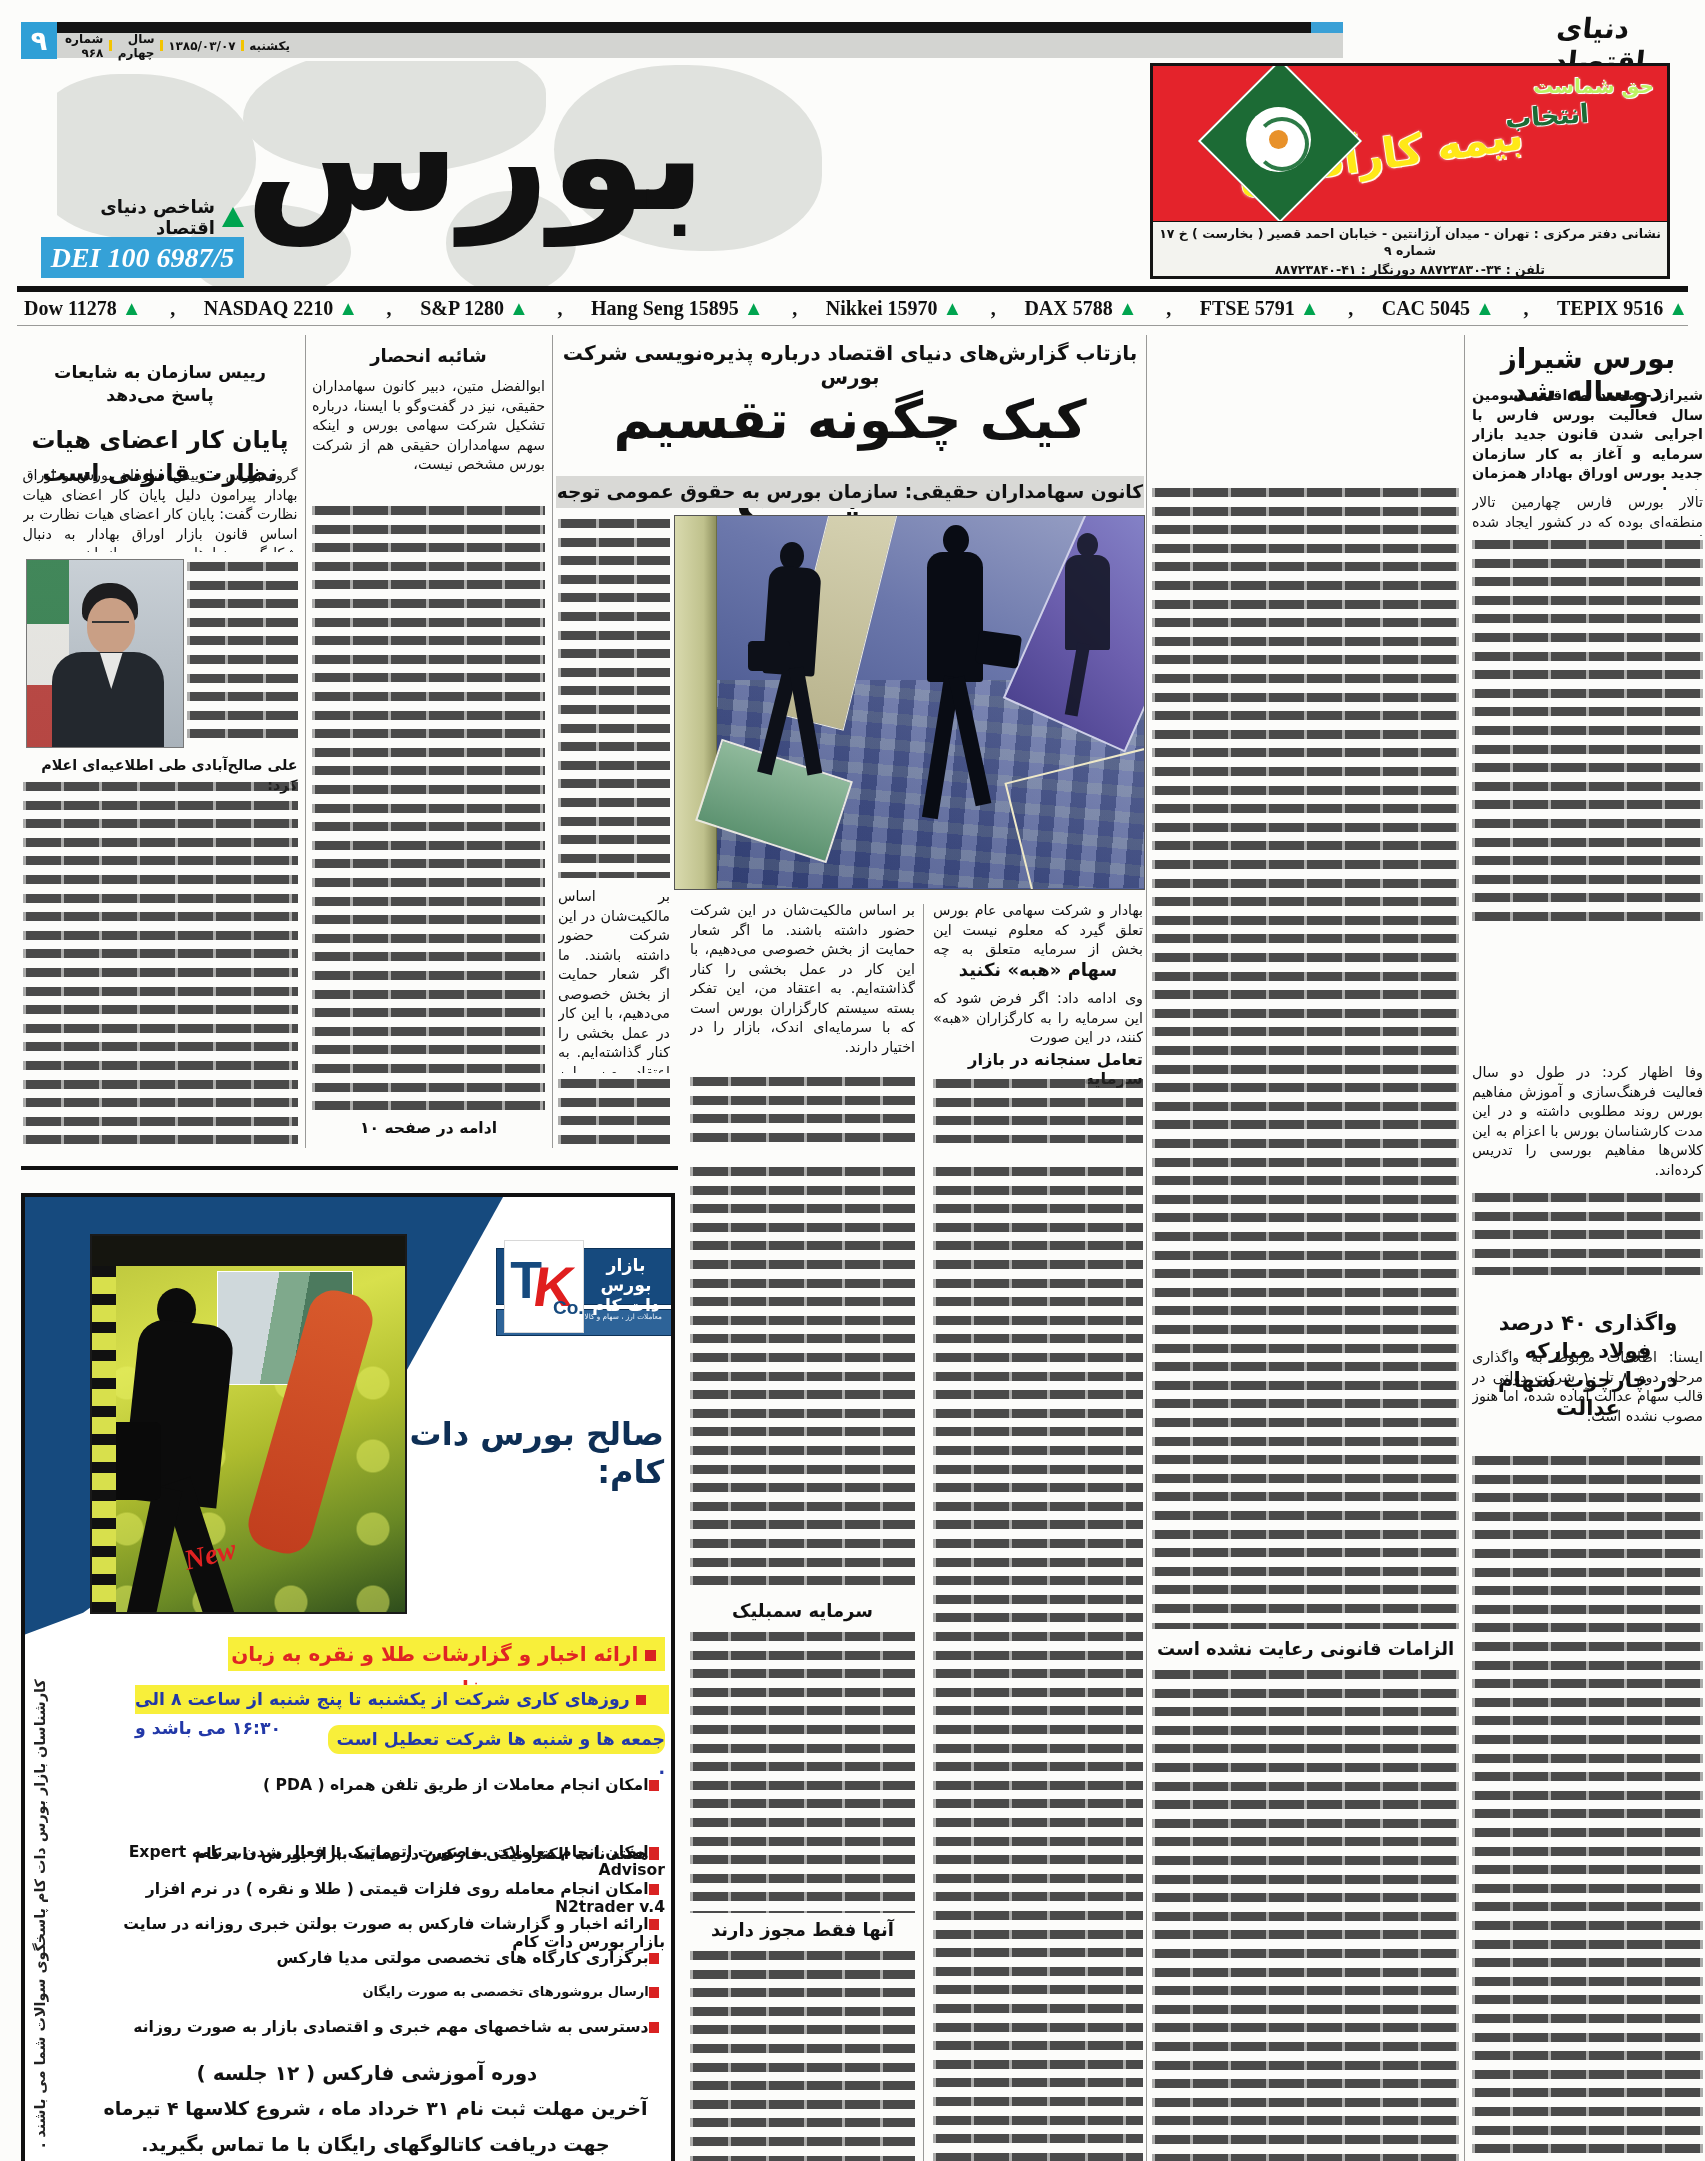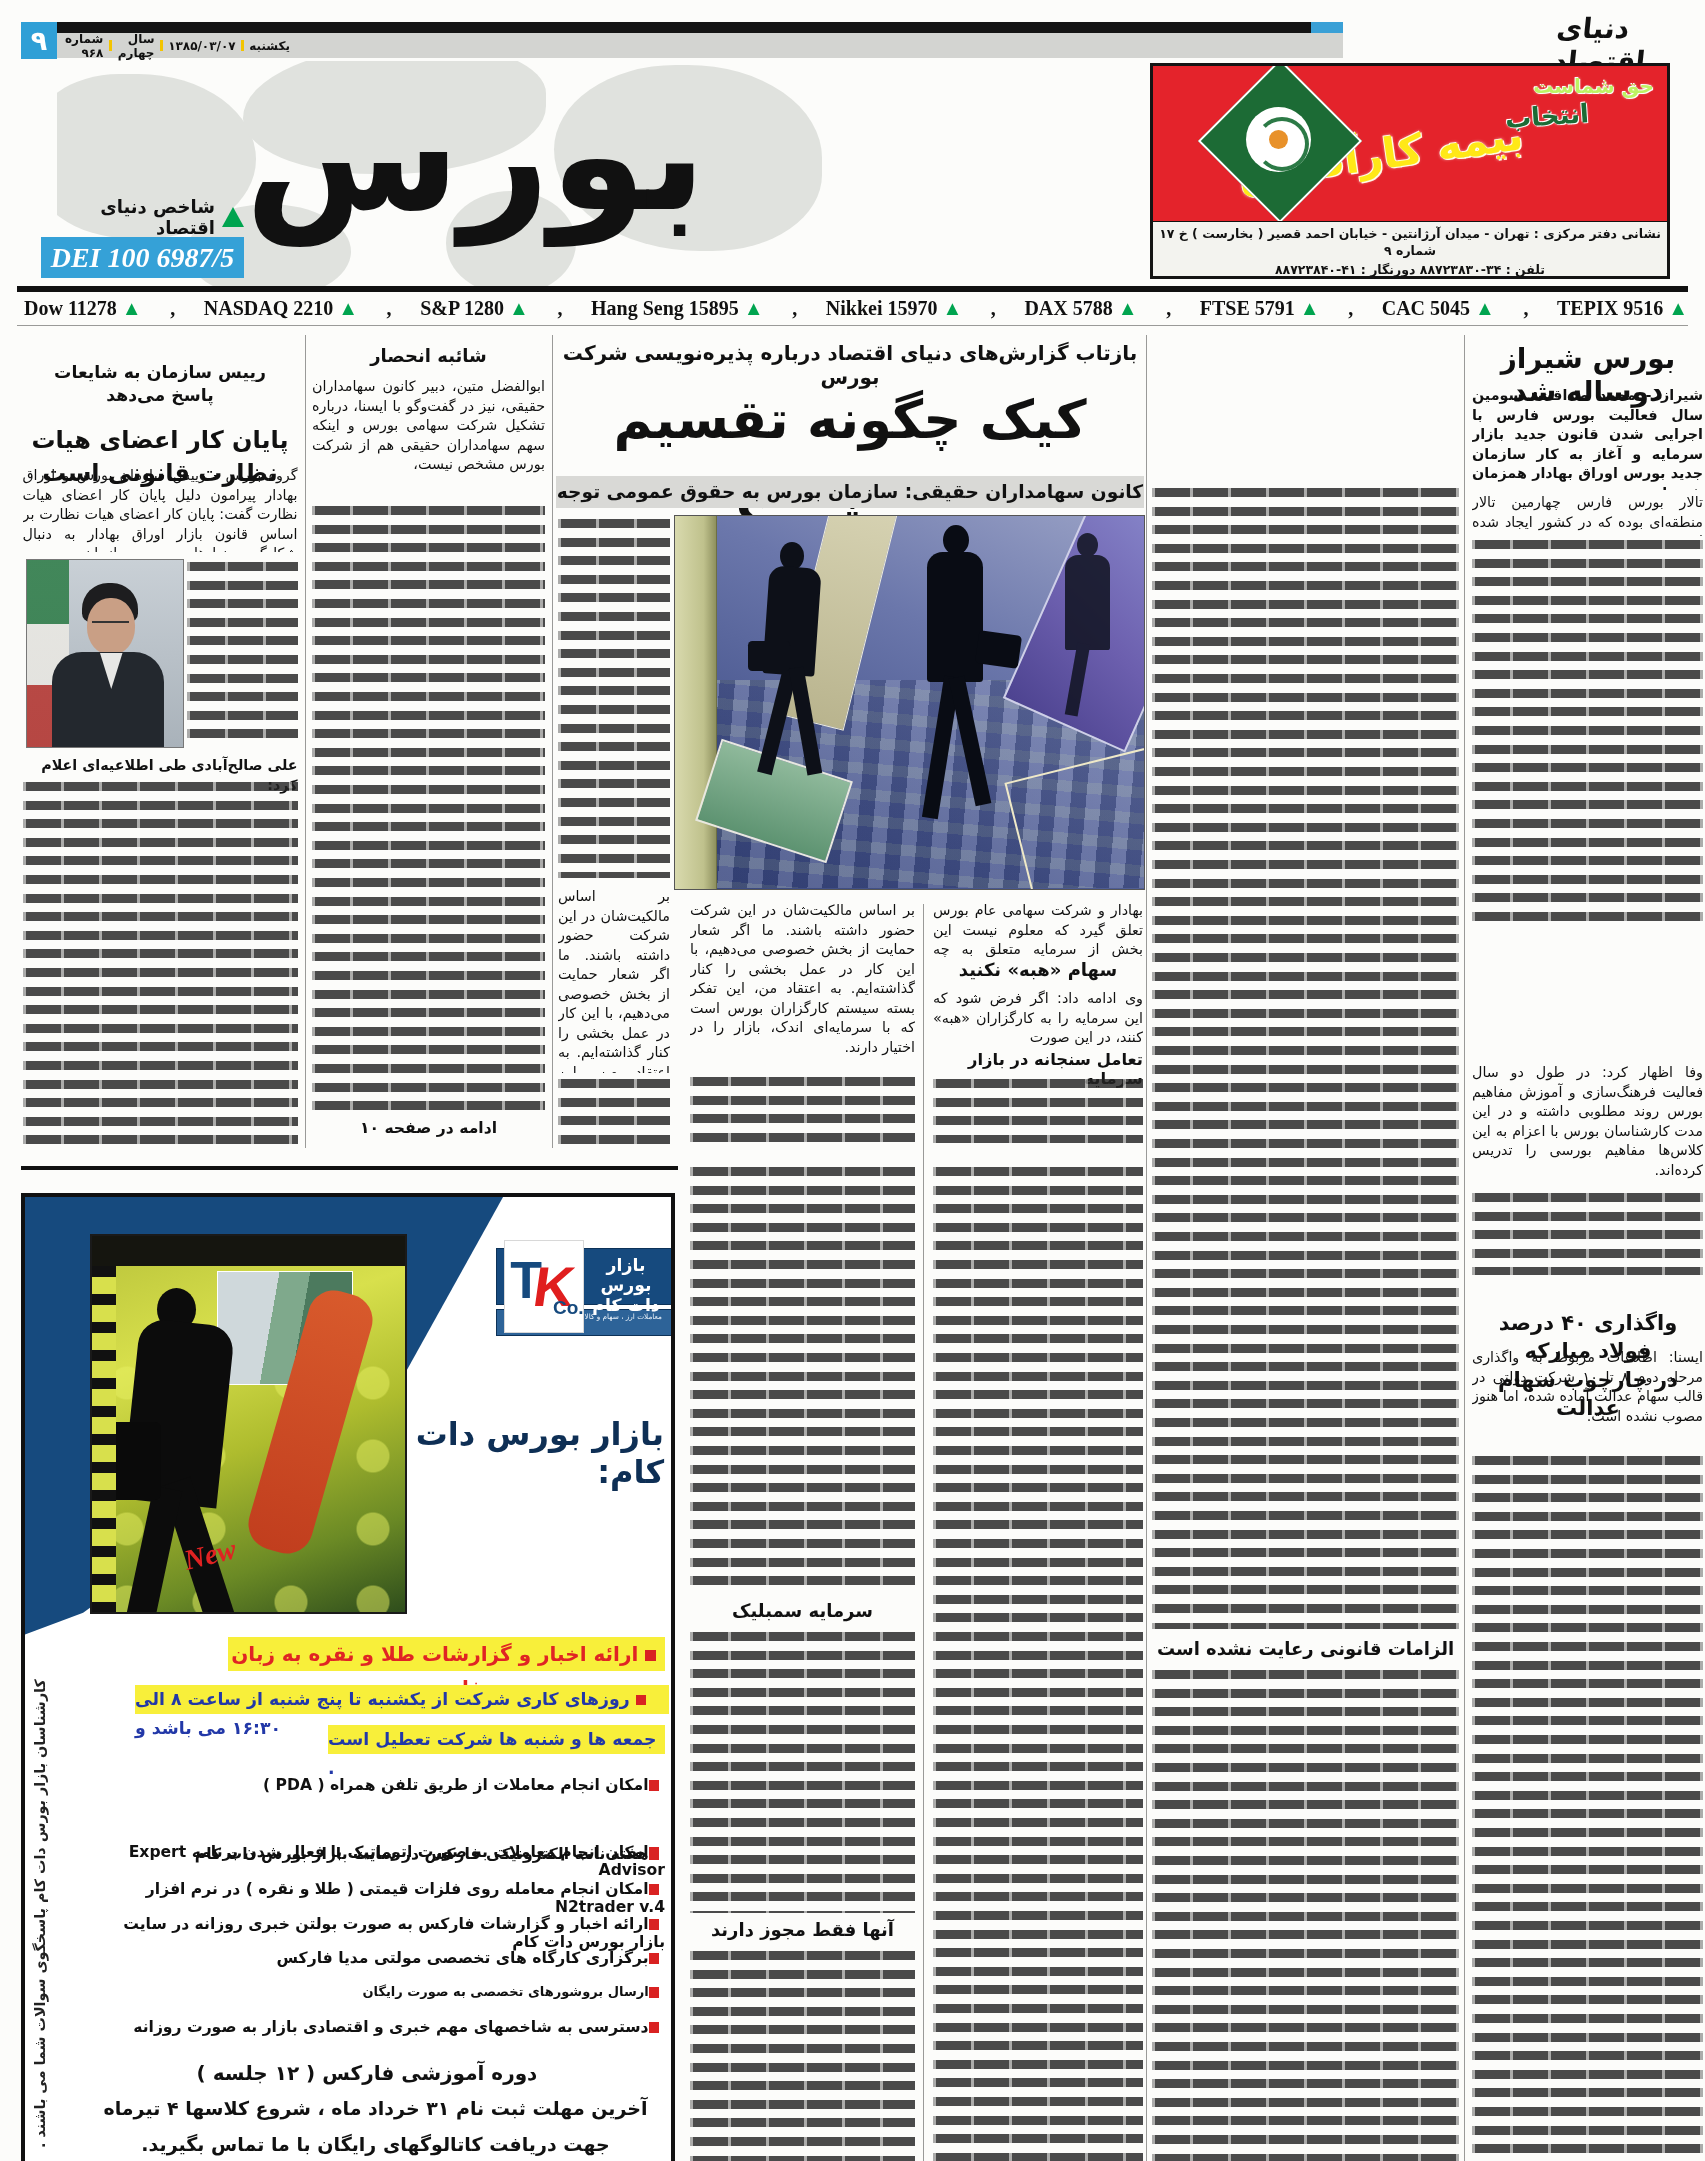--- a/index.html
+++ b/index.html
@@ -295,36 +295,36 @@
     <div class="abs rtl" style="left:475px;top:115px;width:169px;font-size:7.3px;color:#eaf2fa;text-align:center;line-height:9.5px;">
       <span>معاملات ارز ، سهام و کالا در بورس نیویورک و لندن</span>
     </div>
     <div class="abs" style="left:479px;top:43px;width:78px;height:91px;background:#fff;border:1.7px solid #d8d8d8;">
       <span class="abs b" style="left:5.2px;top:8.6px;font-size:52px;color:#164a7e;font-family:'Liberation Sans',sans-serif;">T</span>
       <span class="abs b" style="left:28.5px;top:13px;font-size:56px;color:#e01e1e;font-family:'Liberation Sans',sans-serif;transform:skewX(-8deg);">K</span>
       <span class="abs b" style="left:48px;top:56px;font-size:19px;color:#164a7e;font-family:'Liberation Sans',sans-serif;">Co.</span>
     </div>
 
     <div class="abs rtl b" style="left:380px;top:218px;width:259px;font-size:32px;color:#0e2f55;text-align:right;">
-      <span>بازار بورس دات کام:</span>
+      <span>صالح بورس دات کام:</span>
     </div>
 
     <div class="abs b" style="left:159px;top:342px;font-size:28.5px;color:#e02222;font-style:italic;transform:rotate(-14deg);font-family:'Liberation Serif',serif;">
       <span>New</span>
     </div>
 
     <div class="abs rtl ylw b" style="left:203px;top:440px;width:437px;height:34px;color:#e02424;font-size:20px;line-height:34px;text-align:center;">
       <span class="bsq"></span>
       <span>ارائه اخبار و گزارشات طلا و نقره به زبان فارسی</span>
     </div>
     <div class="abs rtl ylw b" style="left:110px;top:488px;width:530px;height:28.5px;color:#2238a8;font-size:17.3px;line-height:28.5px;text-align:left;padding-right:4.3px;">
       <span class="bsq"></span>
       <span>روزهای کاری شرکت از یکشنبه تا پنج شنبه از ساعت ۸ الی ۱۶:۳۰ می باشد و</span>
     </div>
-    <div class="abs rtl ylw b" style="left:303px;top:528px;width:337px;height:28.5px;color:#2238a8;font-size:17.3px;line-height:28.5px;text-align:left;">
+    <div class="abs rtl ylw b" style="left:303px;top:528px;width:337px;height:28.5px;color:#2238a8;font-size:17.3px;line-height:28.5px;text-align:right;border-radius:11px;">
       <span>جمعه ها و شنبه ها شرکت تعطیل است .</span>
     </div>
 
     <div class="abs rtl b" style="left:61px;top:579px;width:579px;font-size:15.6px;text-align:right;">
       <span class="bsq"></span><span>امکان انجام معاملات از طریق تلفن همراه ( PDA )</span></div>
     <div class="abs rtl b" style="left:61px;top:614px;width:579px;font-size:15.6px;text-align:right;margin-top:32px;">
       <span class="bsq"></span><span>امکان انجام معاملات به صورت اتوماتیک با فعال شدن برنامه Expert Advisor</span></div>
     <div class="abs rtl b" style="left:61px;top:648px;width:579px;font-size:15.6px;text-align:right;">
       <span class="bsq"></span><span>هفته نامه الکترونیکی فارکس در سایت بازار بورس دات کام</span></div>
     <div class="abs rtl b" style="left:61px;top:683px;width:579px;font-size:15.6px;text-align:right;">

